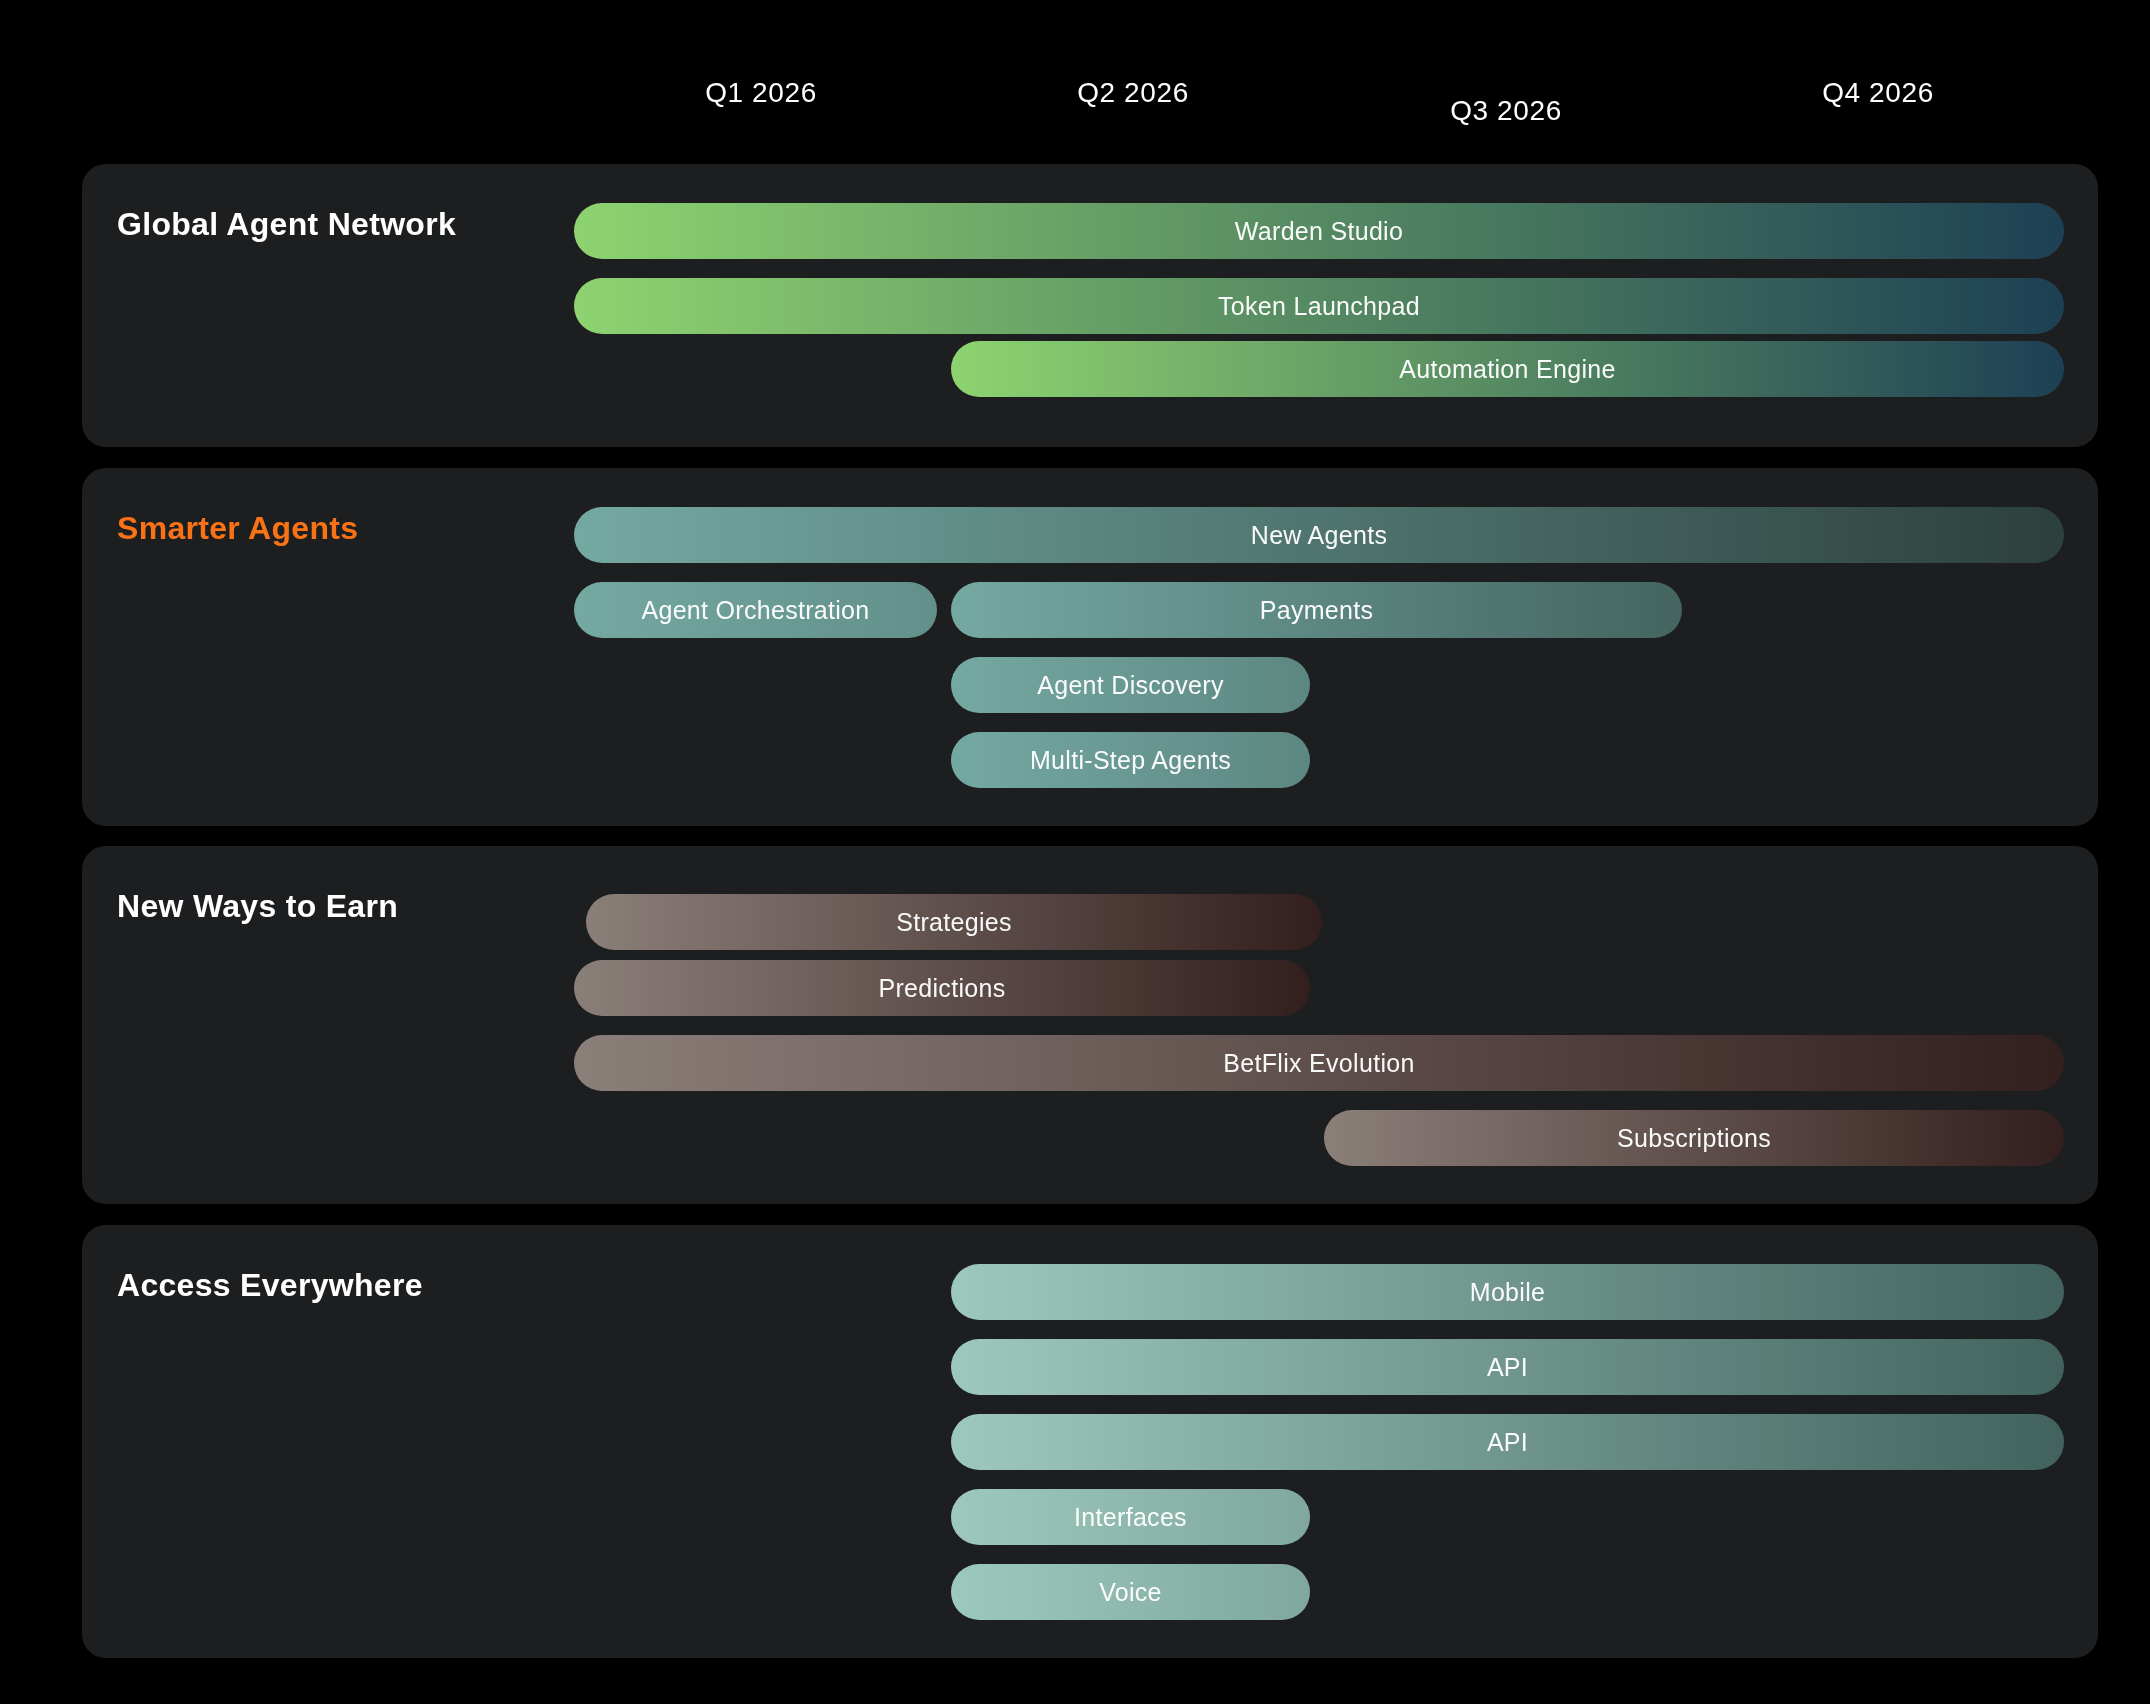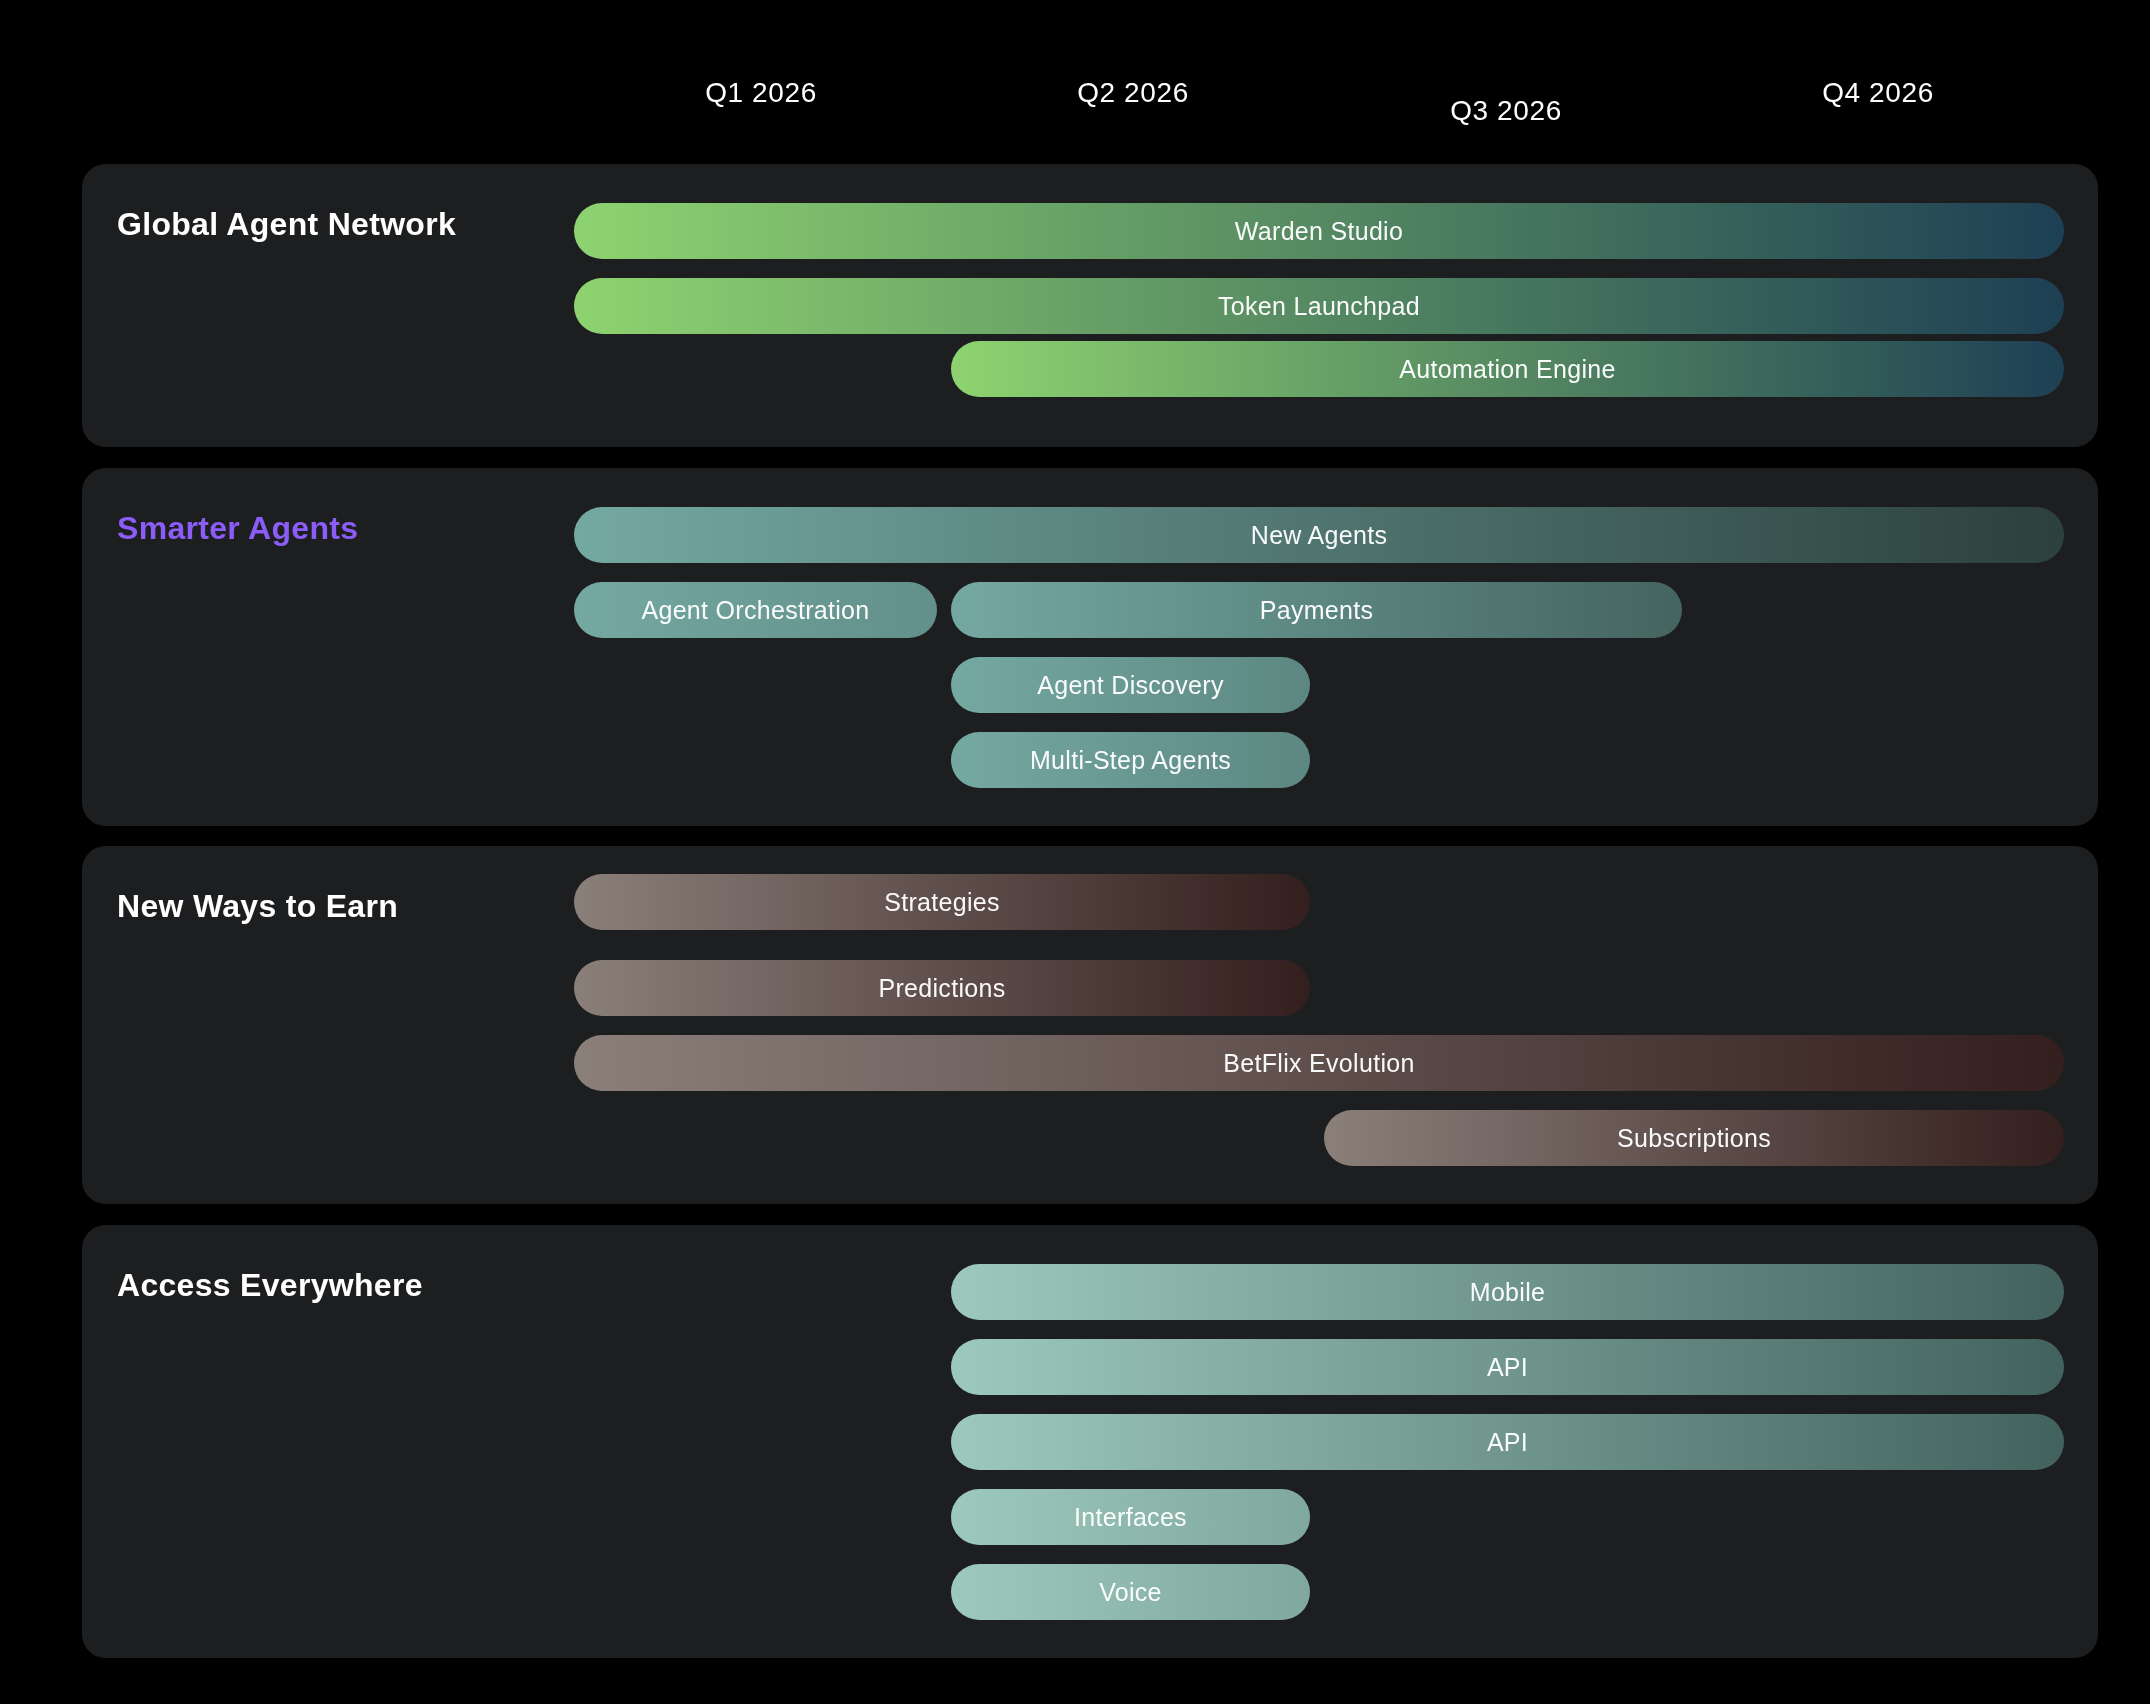--- a/index.html
+++ b/index.html
@@ -97,21 +97,21 @@
             <span class="bar-label">Token Launchpad</span>
           </div>
         </div>
         <div class="bar-row" style="top: 177px;">
           <div class="bar" style="left: 869px; width: 1113px; background-image: linear-gradient(90deg, rgb(142, 211, 112), rgb(29, 64, 84)); background-size: 1113px 100%;">
             <span class="bar-label">Automation Engine</span>
           </div>
         </div>
       </section>
       <section class="card" style="background: rgb(28, 30, 32); top: 468px; height: 358px;">
-        <h2 class="section-title" style="color: #8b5cf6;">Smarter Agents</h2>
+        <h2 class="section-title" style="color: #f97316;">Smarter Agents</h2>
         <div class="bar-row" style="top: 39px;">
           <div class="bar" style="left: 492px; width: 1490px; background-image: linear-gradient(90deg, rgb(116, 169, 162), rgb(44, 64, 61)); background-size: 1490px 100%; align-items: center;">
             <span class="bar-label">New Agents</span>
           </div>
         </div>
         <div class="bar-row" style="top: 114px;">
           <div class="bar" style="left: 492px; width: 363px; background-image: linear-gradient(90deg, rgb(116, 169, 162), rgb(44, 64, 61)); background-size: 1490px 100%;">
             <span class="bar-label">Agent Orchestration</span>
           </div>
           <div class="bar" style="left: 869px; width: 731px; background-image: linear-gradient(90deg, rgb(116, 169, 162), rgb(44, 64, 61)); background-size: 1113px 100%;">
@@ -124,21 +124,21 @@
           </div>
         </div>
         <div class="bar-row" style="top: 264px;">
           <div class="bar" style="left: 869px; width: 359px; background-image: linear-gradient(90deg, rgb(116, 169, 162), rgb(44, 64, 61)); background-size: 1113px 100%;">
             <span class="bar-label">Multi-Step Agents</span>
           </div>
         </div>
       </section>
       <section class="card" style="background: rgb(28, 30, 32); top: 846px; height: 358px;">
         <h2 class="section-title" style="color: rgb(255, 255, 255);">New Ways to Earn</h2>
-        <div class="bar-row" style="top: 28px;">
+        <div class="bar-row" style="top: 48px; margin-left: 12px;">
           <div class="bar" style="left: 492px; width: 736px; background-image: linear-gradient(90deg, rgb(139, 127, 122), rgb(51, 31, 29)); background-size: 736px 100%;">
             <span class="bar-label">Strategies</span>
           </div>
         </div>
         <div class="bar-row" style="top: 114px;">
           <div class="bar" style="left: 492px; width: 736px; background-image: linear-gradient(90deg, rgb(139, 127, 122), rgb(51, 31, 29)); background-size: 736px 100%;">
             <span class="bar-label">Predictions</span>
           </div>
         </div>
         <div class="bar-row" style="top: 189px;">

